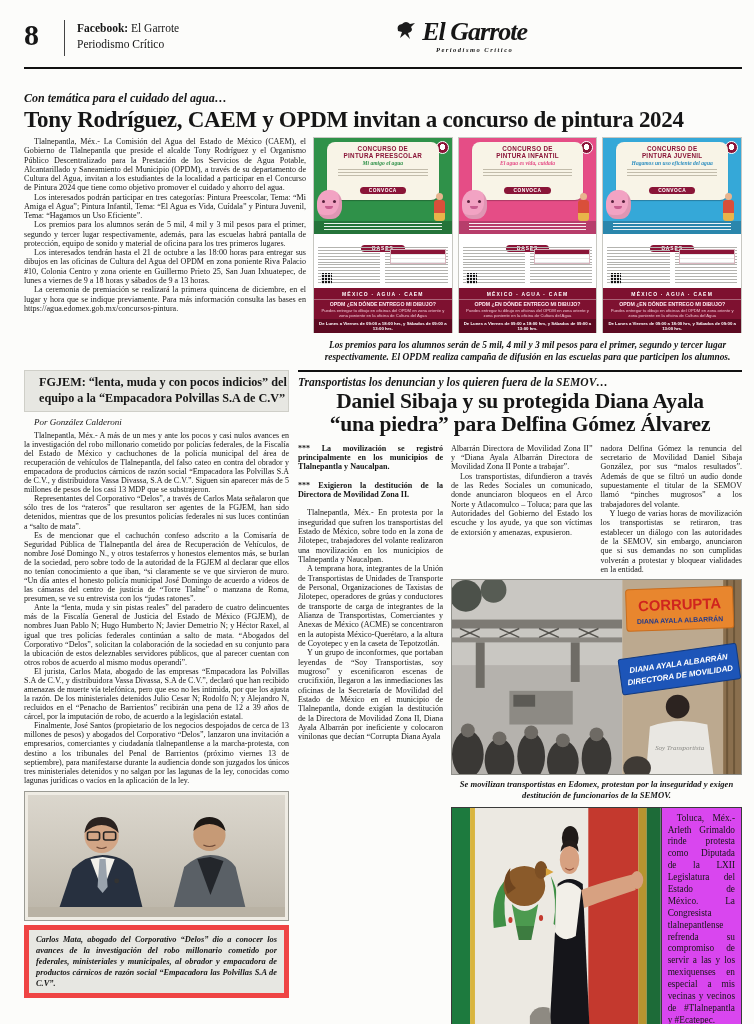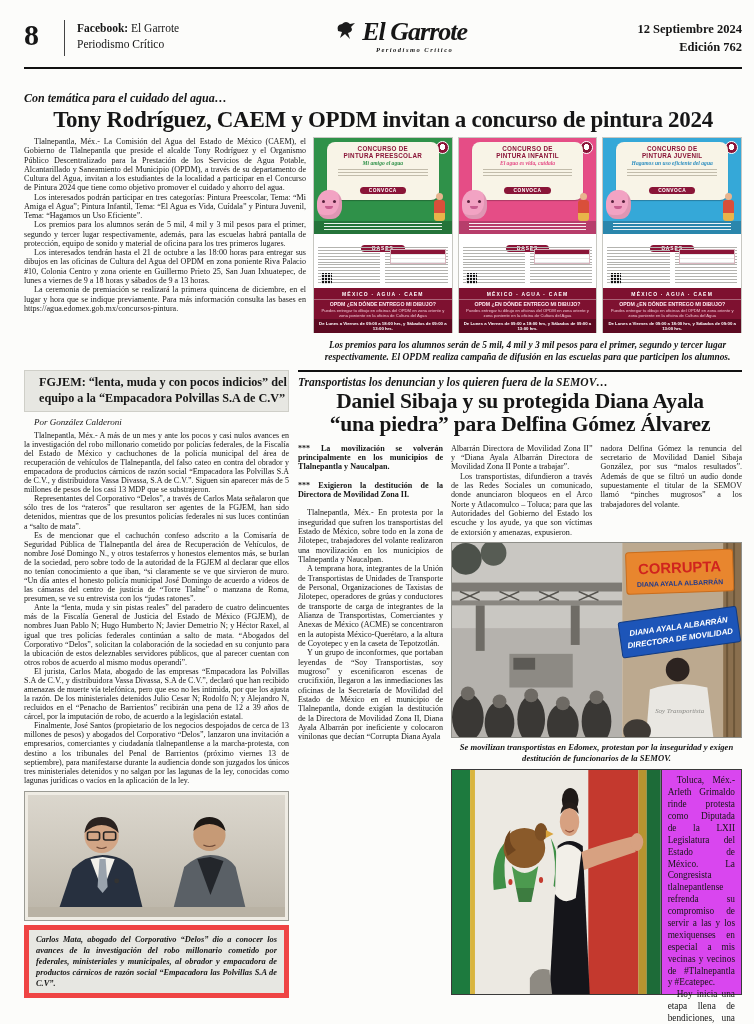--- a/index.html
+++ b/index.html
@@ -12,21 +12,21 @@
   .page-num{font-size:30px;font-weight:bold;line-height:1;padding-top:2px;width:36px;}
   .hdr-vline{width:1px;height:36px;background:#444;margin:2px 12px 0 4px;}
   .fb-block{font-size:11.5px;line-height:1.35;padding-top:3px;}
   .masthead{flex:1;display:flex;justify-content:center;align-items:flex-start;gap:4px;padding-top:1px;}
   .masthead-title{font-size:26px;font-weight:bold;font-style:italic;letter-spacing:-1px;line-height:1;}
   .masthead-sub{font-size:6.5px;font-weight:bold;font-style:italic;letter-spacing:1.5px;text-align:center;margin-top:1px;}
   .hdr-right{text-align:right;font-weight:bold;font-size:12.5px;line-height:1.4;padding-top:3px;width:120px;}
   .hdr-rule{border-top:2.5px solid #111;margin-top:3px;}
   
   .kicker{font-size:12px;font-weight:bold;font-style:italic;margin:22px 0 1px;}
-  .main-head{font-size:23px;font-weight:bold;text-align:center;white-space:nowrap;letter-spacing:-.3px;margin:1px 0 4px;}
+  .main-head{font-size:23px;font-weight:bold;text-align:left;white-space:nowrap;letter-spacing:-.3px;margin:1px 0 4px;}
   .caem-body{display:flex;gap:7px;}
   .caem-text{width:282px;font-size:8.1px;line-height:1.145;text-align:justify;}
   .caem-text p{margin:0;text-indent:10px;}
   .caem-right{flex:1;}
   .posters{display:flex;gap:5px;}
   .poster{flex:1;display:flex;flex-direction:column;border:1px solid #c8c8c2;background:#fff;}
   .poster-top{height:96px;position:relative;overflow:hidden;}
   .poster--green .poster-top{background:#2f9149;}
   .poster--pink  .poster-top{background:#e54d86;}
   .poster--blue  .poster-top{background:#35a8d8;}
@@ -120,24 +120,20 @@
       <span>
         <svg width="24" height="22" viewBox="0 0 24 22">
             <path d="M4 12 Q2 6 8 5 Q12 1 16 5 L21 4 L17 8 Q20 12 14 14 L16 20 L11 15 L6 19 L8 13 Z" fill="#1c1c1c"></path>
           </svg>
       </span>
       <div>
         <div class="masthead-title">El Garrote</div>
         <div class="masthead-sub">Periodismo Crítico</div>
       </div>
     </div>
-    <div class="hdr-right">
-      <div>12 Septiembre 2024</div>
-      <div>Edición 762</div>
-    </div>
   </header>
   <div class="hdr-rule"></div>
 
   <section>
     <div class="kicker">Con temática para el cuidado del agua…</div>
     <h1 class="main-head">Tony Rodríguez, CAEM y OPDM invitan a concurso de pintura 2024</h1>
     <div class="caem-body">
       <div class="caem-text">
         <p>Tlalnepantla, Méx.- La Comisión del Agua del Estado de México (CAEM), el Gobierno de Tlalnepantla que preside el alcalde Tony Rodríguez y el Organismo Público Descentralizado para la Prestación de los Servicios de Agua Potable, Alcantarillado y Saneamiento del Municipio (OPDM), a través de su departamento de Cultura del Agua, invitan a los estudiantes de la localidad a participar en el Concurso de Pintura 2024 que tiene como objetivo promover el cuidado y ahorro del agua.</p>
         <p>Los interesados podrán participar en tres categorías: Pintura Preescolar, Tema: “Mi Amiga el Agua”; Pintura Infantil, Tema: “El Agua es Vida, Cuídala” y Pintura Juvenil, Tema: “Hagamos un Uso Eficiente”.</p>
@@ -302,34 +298,35 @@
     </section>
 
     <section class="sibaja">
       <div class="sibaja-kicker">Transportistas los denuncian y los quieren fuera de la SEMOV…</div>
       <div class="sibaja-head">
         <div>Daniel Sibaja y su protegida Diana Ayala</div>
         <div>“una piedra” para Delfina Gómez Álvarez</div>
       </div>
       <div class="sibaja-cols">
         <div class="s-col1">
-          <p class="bullet">*** La movilización se volverán principalmente en los municipios de Tlalnepantla y Naucalpan.</p>
+          <p class="bullet">*** La movilización se registró principalmente en los municipios de Tlalnepantla y Naucalpan.</p>
           <p class="bullet">*** Exigieron la destitución de la Directora de Movilidad Zona II.</p>
           <p>Tlalnepantla, Méx.- En protesta por la inseguridad que sufren los transportistas del Estado de México, sobre todo en la zona de Jilotepec, trabajadores del volante realizaron una movilización en los municipios de Tlalnepantla y Naucalpan.</p>
           <p>A temprana hora, integrantes de la Unión de Transportistas de Unidades de Transporte de Personal, Organizaciones de Taxistas de Jilotepec, operadores de grúas y conductores de transporte de carga de integrantes de la Alianza de Transportistas, Comerciantes y Anexas de México (ACME) se concentraron en la autopista México-Querétaro, a la altura de Coyotepec y en la caseta de Tepotzotlán.</p>
           <p>Y un grupo de inconformes, que portaban leyendas de “Soy Transportistas, soy mugroso” y escenificaron escenas de crucifixión, llegaron a las inmediaciones las oficinas de la Secretaría de Movilidad del Estado de México en el municipio de Tlalnepantla, donde exigían la destitución de la Directora de Movilidad Zona II, Diana Ayala Albarrán por ineficiente y colocaron vinilonas que decían “Corrupta Diana Ayala</p>
         </div>
         <div class="s-right">
           <div class="s-2col">
             <div class="s-colt">
               <p>Albarrán Directora de Movilidad Zona II” y “Diana Ayala Albarrán Directora de Movilidad Zona II Ponte a trabajar”.</p>
               <p>Los transportistas, difundieron a través de las Redes Sociales un comunicado, donde anunciaron bloqueos en el Arco Norte y Atlacomulco – Toluca; para que las Autoridades del Gobierno del Estado los escuche y los ayude, ya que son víctimas de extorsión y amenazas, expusieron.</p>
             </div>
             <div class="s-colt">
               <p>nadora Delfina Gómez la renuncia del secretario de Movilidad Daniel Sibaja González, por sus “malos resultados”. Además de que se filtró un audio donde supuestamente el titular de la SEMOV llamó “pinches mugrosos” a los trabajadores del volante.</p>
+              <p>Y luego de varias horas de movilización los transportistas se retiraron, tras establecer un diálogo con las autoridades de la SEMOV, sin embargo, anunciaron que si sus demandas no son cumplidas volverán a protestar y bloquear vialidades en la entidad.</p>
             </div>
           </div>
           <div class="protest-photo">
             <svg viewBox="0 0 292 196" preserveAspectRatio="none">
 
               <rect width="172" height="196" fill="#b5b2ad"></rect>
               <rect width="172" height="86" fill="#c9c7c2"></rect>
               <circle cx="14" cy="16" r="16" fill="#4c514a"></circle>
               <circle cx="42" cy="10" r="13" fill="#575c54"></circle>
               <rect x="0" y="40" width="172" height="9" fill="#7d7a74"></rect>

